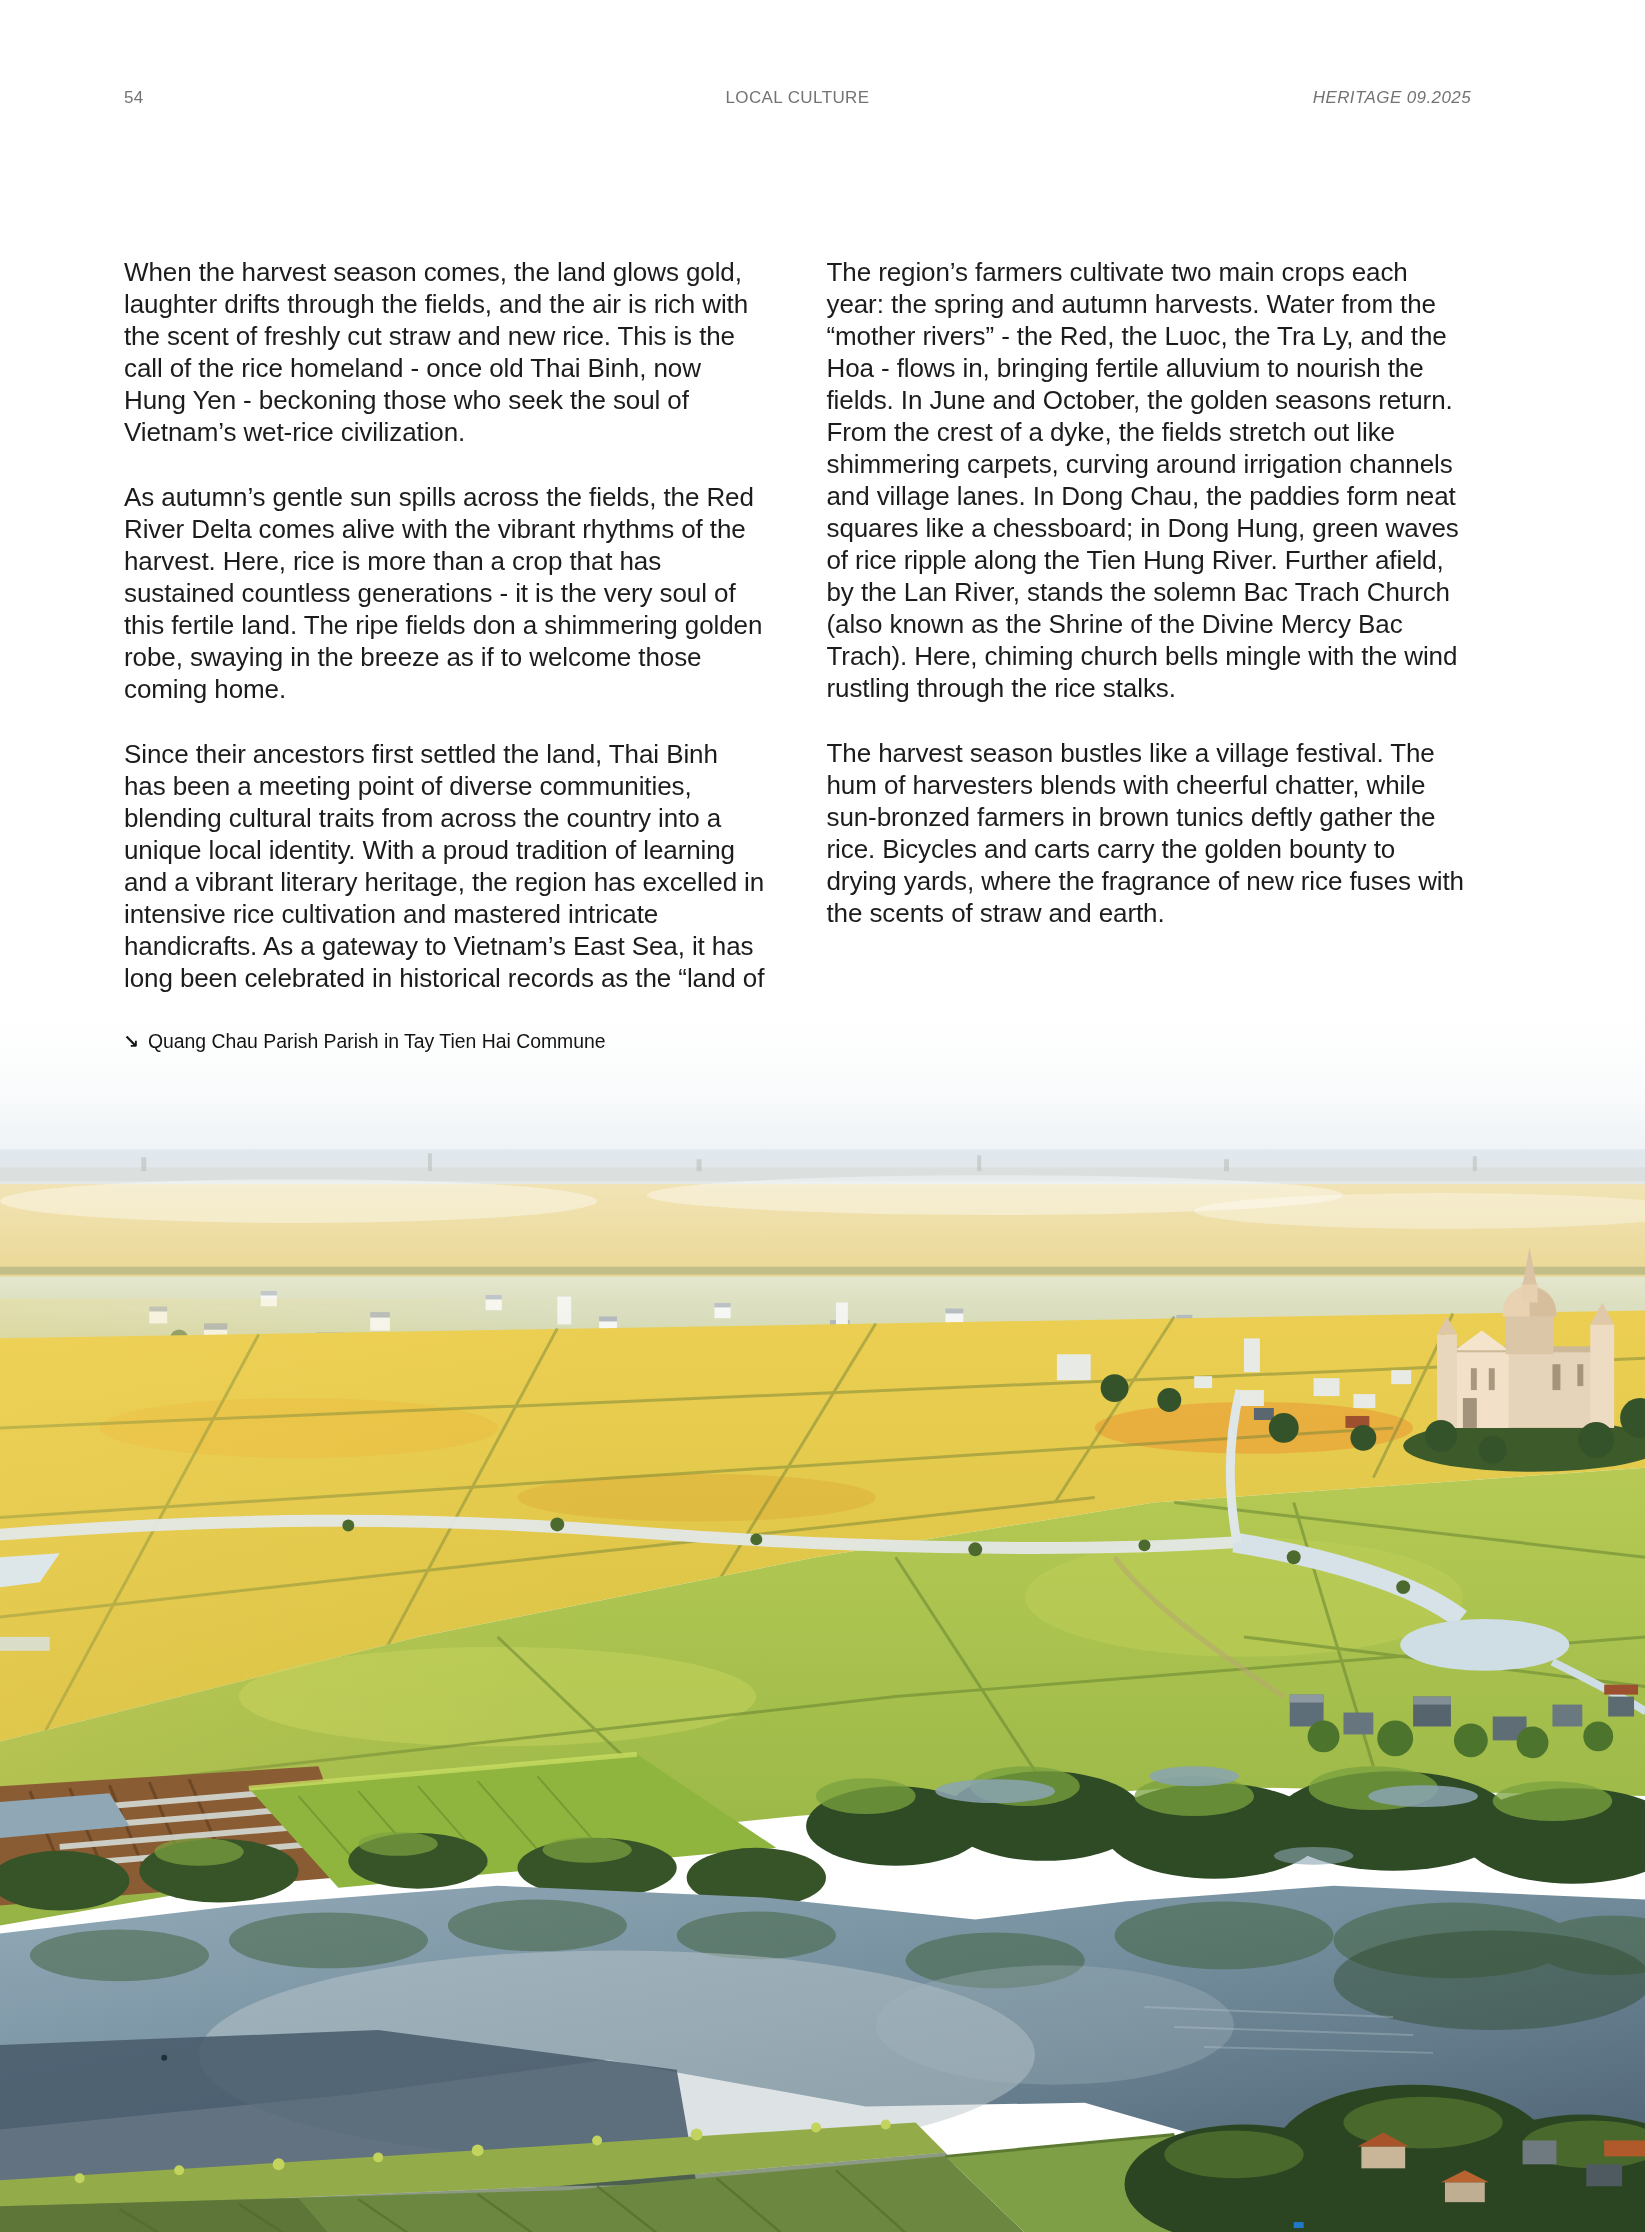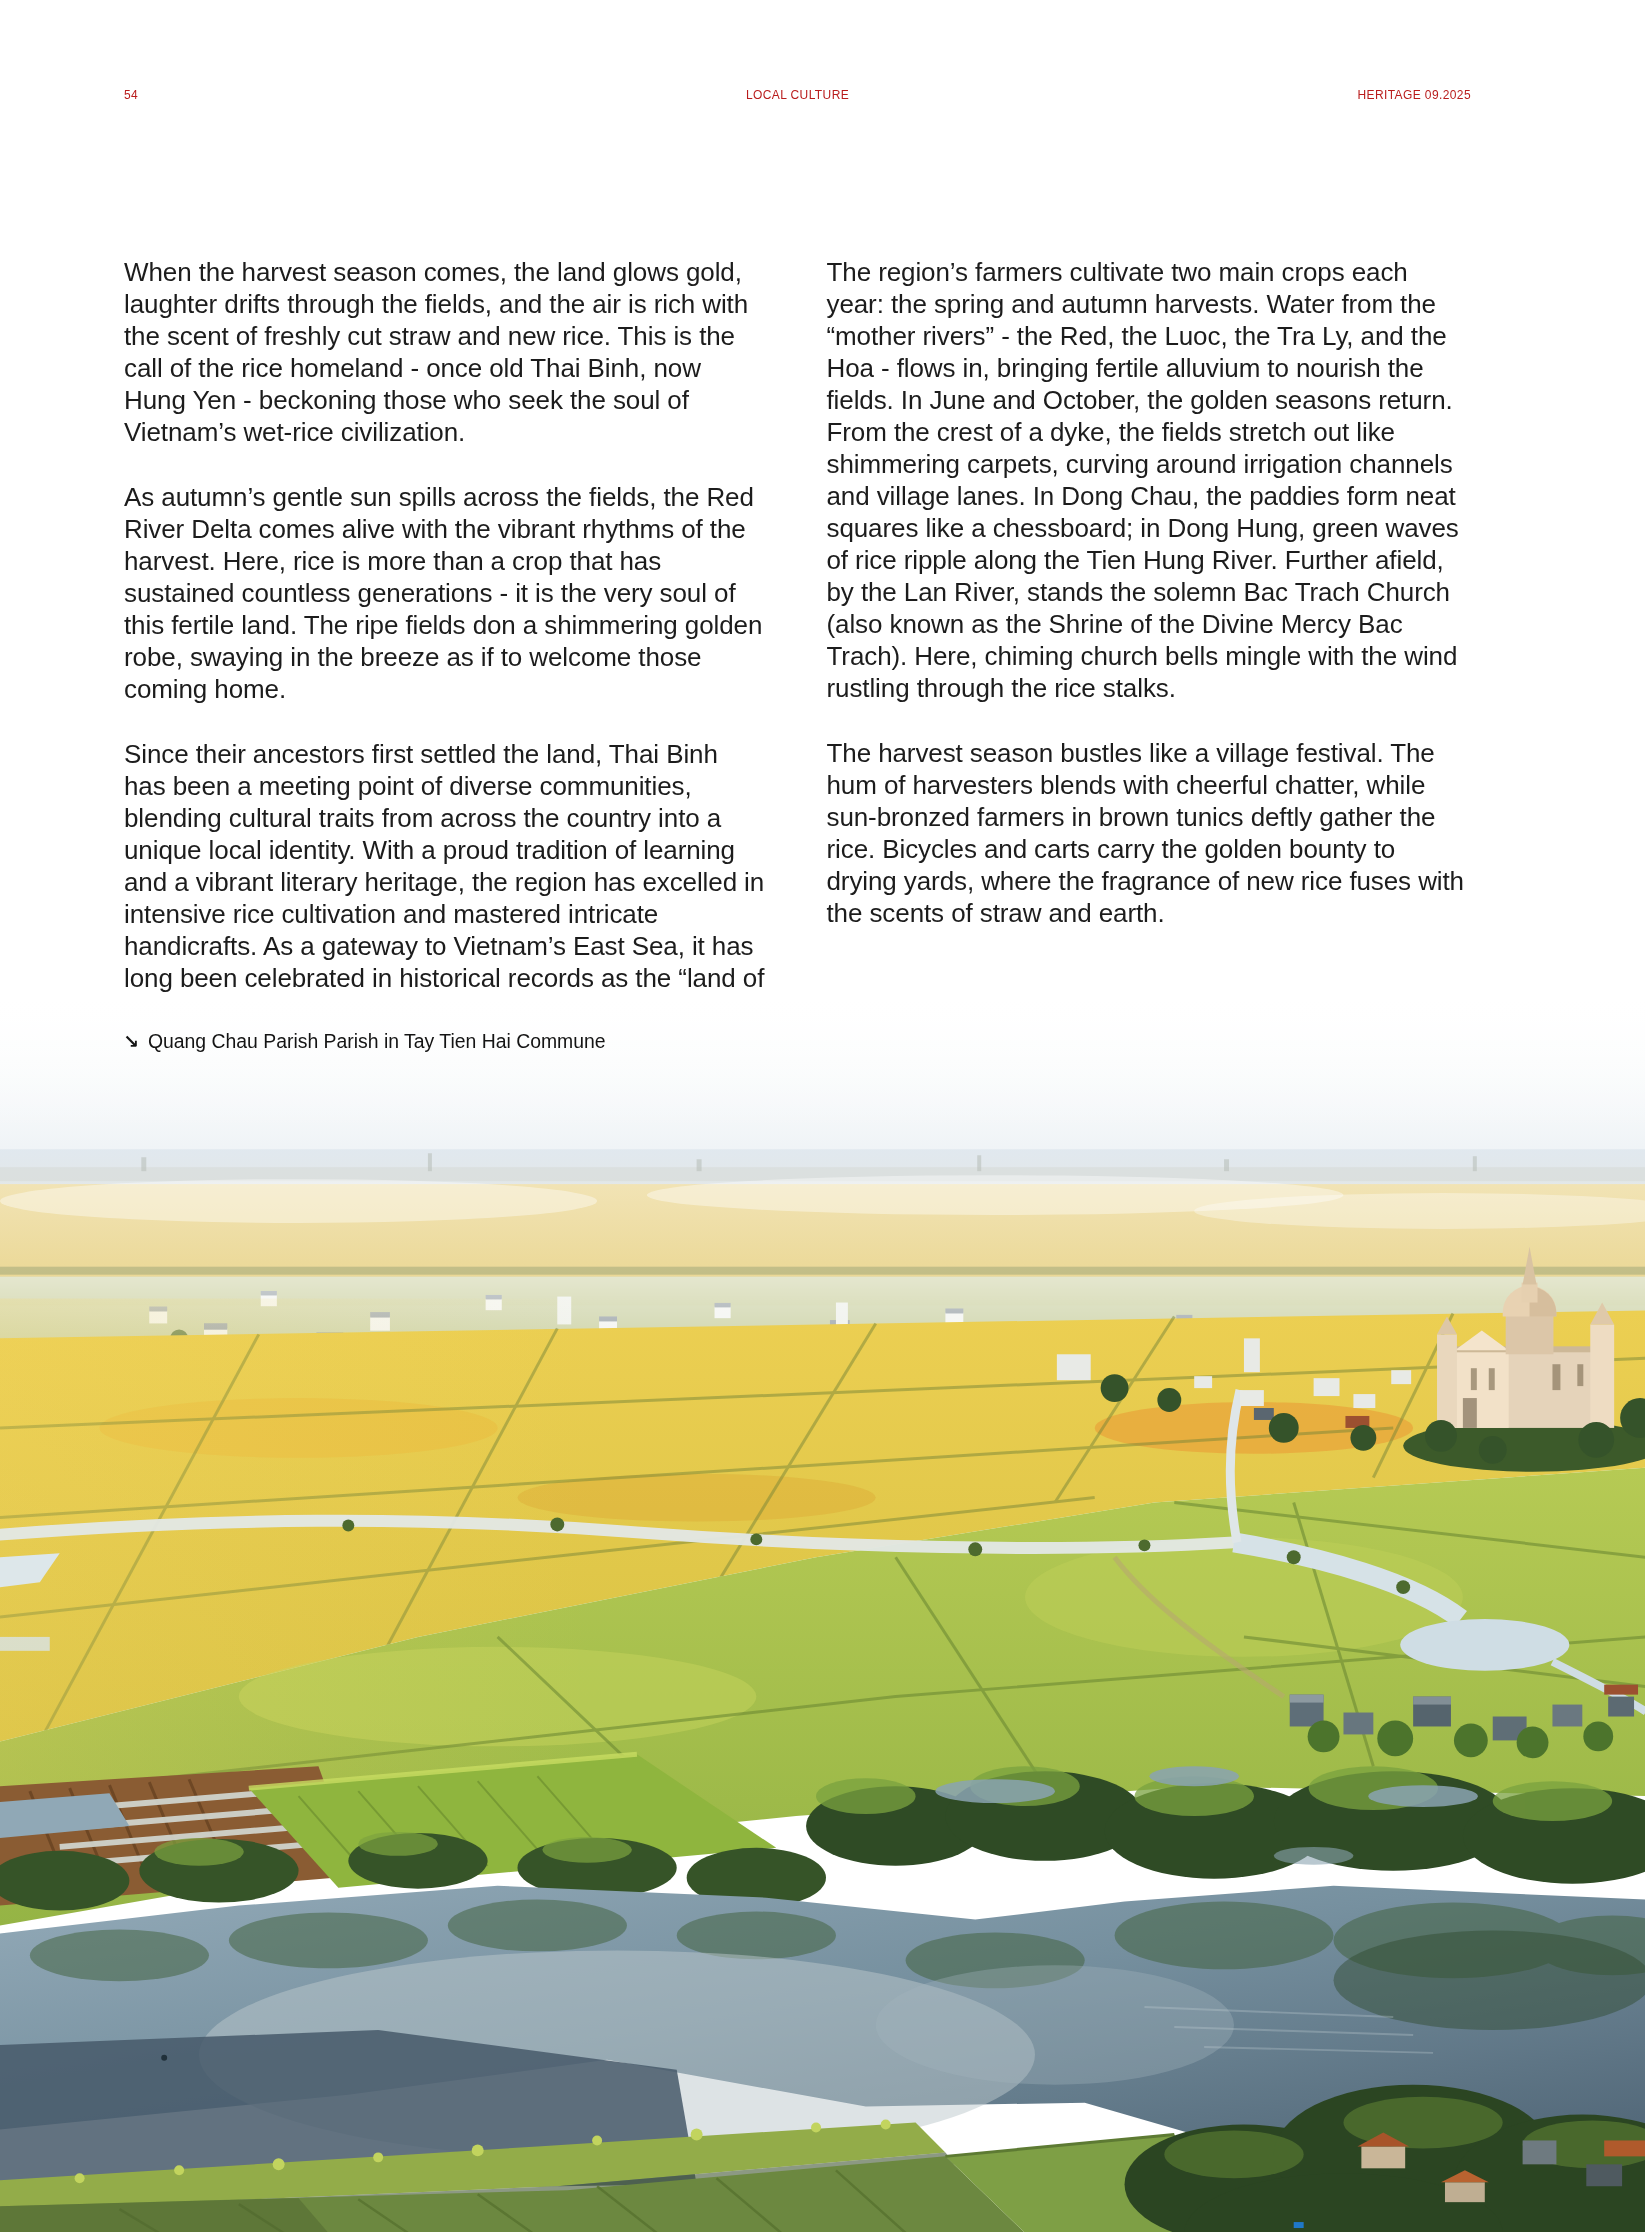--- a/index.html
+++ b/index.html
@@ -3,25 +3,25 @@
 <meta charset="utf-8">
 <style>
   html,body{margin:0;padding:0;background:#ffffff;}
   .page{
     position:relative;width:1646px;height:2233px;background:#ffffff;overflow:hidden;
     font-family:"Liberation Sans", sans-serif;color:#1c1c1c;
   }
   .masthead{
     position:absolute;top:88px;left:124px;right:175px;
     display:grid;grid-template-columns:1fr auto 1fr;align-items:baseline;
-    font-size:12px;letter-spacing:0.4px;color:#b91c1c;
+    font-size:17px;letter-spacing:0.4px;color:#737373;
   }
   .masthead .m-left{justify-self:start;}
   .masthead .m-center{justify-self:center;}
-  .masthead .m-right{justify-self:end;}
+  .masthead .m-right{justify-self:end;font-style:italic;}
   .article{
     position:absolute;top:256px;left:124px;right:177px;
     display:flex;gap:60px;
   }
   .col{flex:1;font-size:26px;line-height:32px;letter-spacing:-0.1px;}
   .col p{margin:0 0 33px 0;}
   .col p:last-child{margin-bottom:4px;}
   .photo-wrap{position:absolute;top:1000px;left:0;width:1646px;height:1233px;z-index:1;}
   .photo-wrap svg{display:block;width:1646px;height:1233px;}
   .caption{

